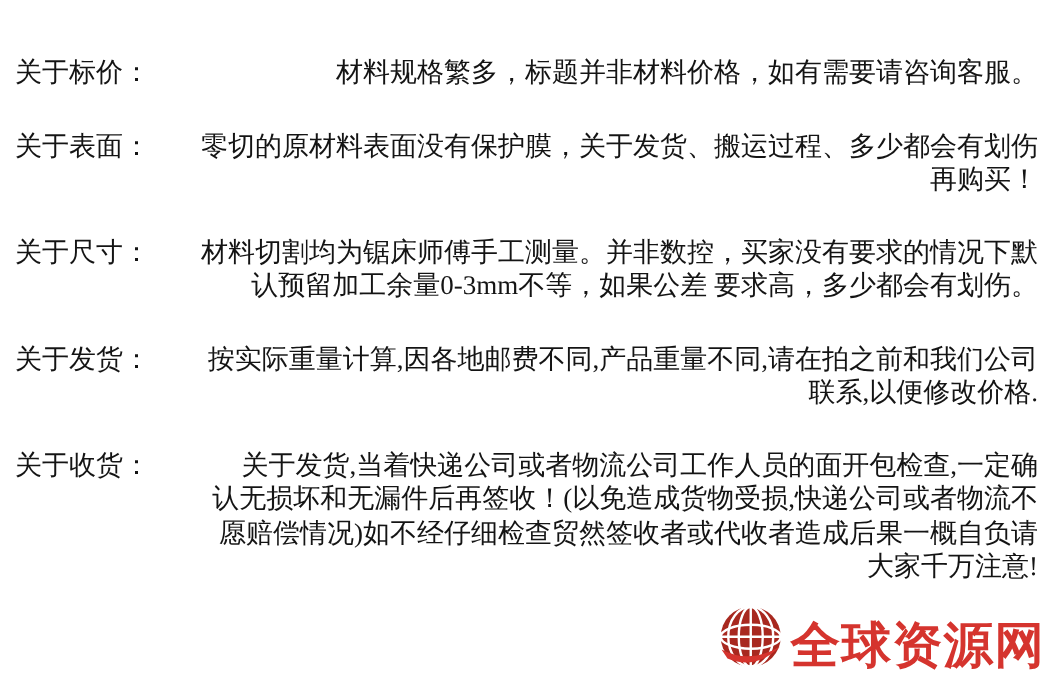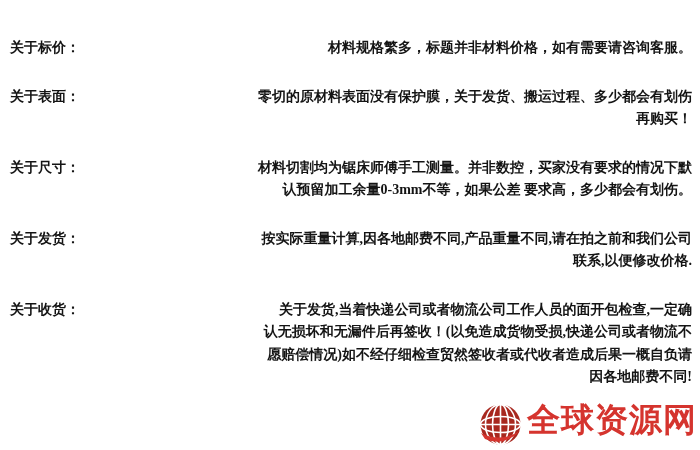--- a/index.html
+++ b/index.html
@@ -12,36 +12,36 @@
   .page {
     position: absolute; inset: 0;
     padding: 37px 8px 0 10px;
     box-sizing: border-box;
   }
   .section {
     display: flex;
     align-items: flex-start;
     margin-bottom: 26px;
     color: #141414;
-    font-size: 14px;
-    font-weight: bold;
+    font-size: 18px;
+    font-weight: normal;
     line-height: 22.5px;
   }
   .section .heading {
     flex: 0 0 auto;
     white-space: nowrap;
     width: 90px;
   }
   .section .lines { flex: 1 1 auto; }
   .section .line { white-space: nowrap; text-align: right; }
   .watermark {
     position: absolute;
     right: 3px; bottom: 4px;
     display: flex;
-    align-items: flex-start;
+    align-items: flex-end;
     gap: 5px;
   }
   .watermark .wm-text {
     font-family: "Liberation Sans", "DejaVu Sans", sans-serif;
     font-weight: bold;
     font-size: 33px;
     letter-spacing: 1px;
     line-height: 1;
   }
   .globe { display: block; }
@@ -77,21 +77,21 @@
           <div class="line">按实际重量计算,因各地邮费不同,产品重量不同,请在拍之前和我们公司</div>
           <div class="line">联系,以便修改价格.</div>
         </div>
       </div>
       <div class="section">
         <div class="heading">关于收货：</div>
         <div class="lines">
           <div class="line">关于发货,当着快递公司或者物流公司工作人员的面开包检查,一定确</div>
           <div class="line">认无损坏和无漏件后再签收！(以免造成货物受损,快递公司或者物流不</div>
           <div class="line">愿赔偿情况)如不经仔细检查贸然签收者或代收者造成后果一概自负请</div>
-          <div class="line">因各地邮费不同!</div>
+          <div class="line">大家千万注意!</div>
         </div>
       </div>
     </main>
 </div>
 
 <div class="watermark">
   <span>
     <svg class="globe" width="43" height="43" viewBox="0 0 43 43" xmlns="http://www.w3.org/2000/svg">
       <circle cx="21.5" cy="21.5" r="20" fill="#a8281f"></circle>
       <g stroke="#ffffff" stroke-width="1.6" fill="none">

